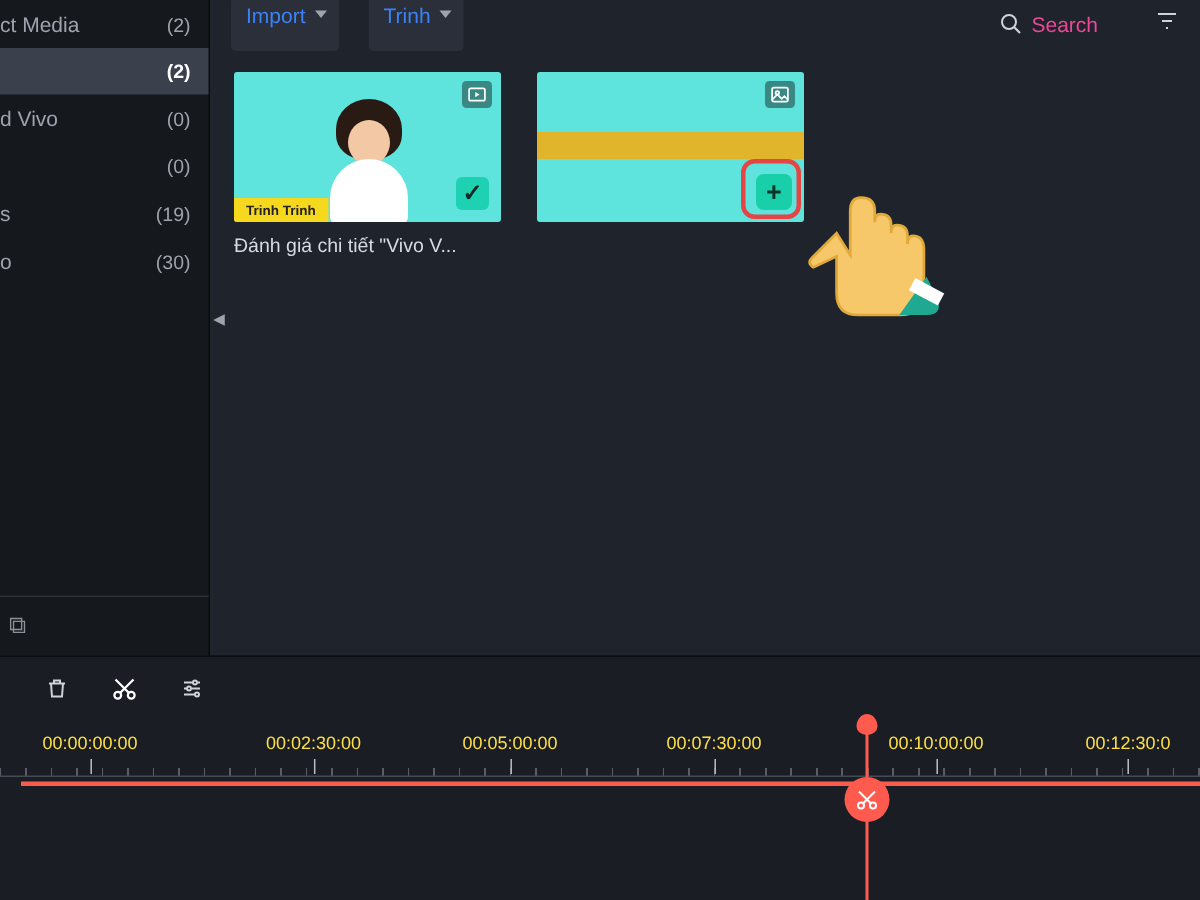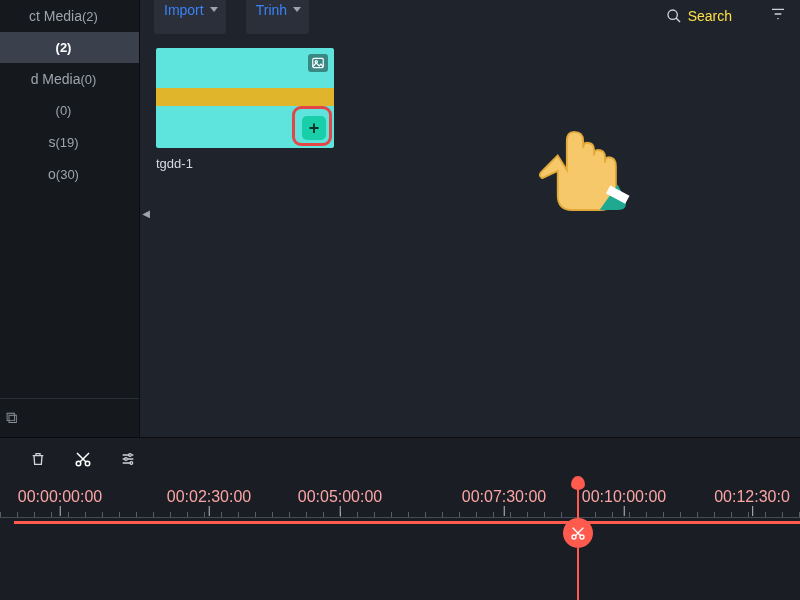--- a/index.html
+++ b/index.html
@@ -1,28 +1,28 @@
 <!DOCTYPE html>
 <html><head>
 <meta charset="utf-8">
 <style>
 *{margin:0;padding:0;box-sizing:border-box;font-family:Arial,sans-serif}
 body{background:#1a1d23;width:800px;height:600px;overflow:hidden;color:#cfd3da;position:relative}
 .sidebar{width:140px;background:#15181d;border-right:1px solid #0a0c0f;display:flex;flex-direction:column;padding-top:0}
-.sb-item{display:flex;justify-content:center;align-items:center;padding:8px 12px 8px 0;font-size:14px;color:#9ea4ad;cursor:pointer}
+.sb-item{display:flex;justify-content:space-between;align-items:center;padding:8px 12px 8px 0;font-size:14px;color:#9ea4ad;cursor:pointer}
 .sb-item.sel{background:#3a414d;color:#fff;font-weight:700}
 .sb-item .cnt{font-size:13px}
 .sb-spacer{flex:1}
 .sb-bottom{display:flex;gap:14px;padding:10px 0;border-top:1px solid #2a2f38;justify-content:flex-start;color:#8a9099}
 .content{position:absolute;left:140px;top:0;right:0;height:437px;background:#1f232b}
 .toolbar{display:flex;align-items:center;height:32px;gap:20px;padding:0 14px}
 .dd{background:#2a2f3a;color:#3b82f6;font-size:14px;padding:4px 22px 16px 10px;border-radius:3px;position:relative;cursor:pointer}
 .dd:after{content:"";position:absolute;right:8px;top:9px;border-left:4px solid transparent;border-right:4px solid transparent;border-top:5px solid #9ea4ad}
 .tb-spacer{flex:1}
-.search{display:flex;align-items:center;gap:6px;color:#fde047;font-size:14px;cursor:pointer}
+.search{display:flex;align-items:center;gap:6px;color:#ec4899;font-size:14px;cursor:pointer}
 .filter-icon{color:#9ea4ad;font-size:16px;margin-left:18px;cursor:pointer}
 .thumbs{display:flex;gap:24px;padding:16px}
 .thumb{width:178px}
 .thumb .imgbox{width:178px;height:100px;background:#5fe3dd;position:relative;border-radius:2px;overflow:hidden}
 .thumb .label{font-size:13px;color:#d6dae2;margin-top:8px;white-space:nowrap;overflow:hidden;text-overflow:ellipsis}
 .vid-ico,.img-ico{position:absolute;top:6px;right:6px;width:20px;height:18px;background:rgba(0,0,0,.4);border-radius:3px;display:flex;align-items:center;justify-content:center}
 .vid-ico svg,.img-ico svg{width:14px;height:14px}
 .check{position:absolute;bottom:8px;right:8px;width:22px;height:22px;background:#1fd1b3;border-radius:4px;display:flex;align-items:center;justify-content:center;color:#0b2a24;font-weight:bold}
 .plus{position:absolute;bottom:8px;right:8px;width:24px;height:24px;background:#18cfa9;border-radius:5px;display:flex;align-items:center;justify-content:center;color:#103228;font-size:18px;font-weight:bold}
 .plus-ring{position:absolute;bottom:2px;right:2px;width:40px;height:40px;border:3px solid #e64545;border-radius:9px;pointer-events:none}
@@ -32,21 +32,21 @@
 .person{position:absolute;left:50%;top:18%;transform:translateX(-50%);width:70px;height:82px}
 .hair{position:absolute;left:14px;top:0;width:44px;height:40px;background:#2a1a14;border-radius:50% 50% 40% 40%}
 .face{position:absolute;left:22px;top:14px;width:28px;height:30px;background:#f2c9a4;border-radius:50%}
 .body{position:absolute;left:10px;top:40px;width:52px;height:44px;background:#fff;border-radius:28px 28px 6px 6px}
 .namebadge{position:absolute;left:0;bottom:0;background:#f6d81f;color:#222;font-size:9px;padding:3px 8px;font-weight:bold}
 .collapse-arrow{position:absolute;left:140px;top:204px;width:12px;height:18px;color:#9ea4ad;font-size:10px;cursor:pointer;display:flex;align-items:center;justify-content:center;z-index:5}
 .timeline-panel{position:absolute;left:0;right:0;top:437px;bottom:0;background:#1a1d23;border-top:1px solid #0a0c0f}
 .tl-tools{display:flex;gap:28px;align-items:center;height:46px;padding-left:30px;color:#c9ccd2}
 .tl-tools .ico{cursor:pointer;font-size:16px}
 .ruler{position:relative;height:40px;margin-top:4px}
-.ruler .tick{position:absolute;top:0;font-size:16px;color:#fca5a5;transform:translateX(-50%)}
+.ruler .tick{position:absolute;top:0;font-size:12px;color:#fde047;transform:translateX(-50%)}
 .ruler .tick:before{content:"";position:absolute;left:50%;top:18px;width:1px;height:10px;background:#b9bfc8}
 .ruler-line{position:absolute;left:0;right:0;top:29px;height:1px;background:#454b56}
 .mini-ticks{position:absolute;left:0;right:0;top:24px;height:6px;background:repeating-linear-gradient(to right,#565d68 0 1px,transparent 1px 17px)}
 .redbar{position:absolute;left:14px;right:0;top:33px;height:3px;background:#ff5a4e}
 .playhead{position:absolute;top:-8px;width:2px;height:120px;background:#ff5a4e}
 .playhead .knob{position:absolute;left:-6px;top:-4px;width:14px;height:14px;background:#ff5a4e;border-radius:50% 50% 50% 50% / 60% 60% 40% 40%}
 .playhead .scis{position:absolute;left:-14px;top:38px;width:30px;height:30px;background:#ff5a4e;border-radius:50%;display:flex;align-items:center;justify-content:center;color:#fff;font-size:16px}
 .hand{position:absolute;left:530px;top:130px;width:110px;height:100px;pointer-events:none;z-index:20}
 </style>
 </head>
@@ -55,21 +55,21 @@
 <div class="sidebar" style="height:437px">
   <div class="sb-item">
       <span>ct Media</span>
       <span class="cnt">(2)</span>
     </div>
   <div class="sb-item sel">
       <span></span>
       <span class="cnt">(2)</span>
     </div>
   <div class="sb-item">
-      <span>d Media</span>
+      <span>d Vivo</span>
       <span class="cnt">(0)</span>
     </div>
   <div class="sb-item">
       <span></span>
       <span class="cnt">(0)</span>
     </div>
   <div class="sb-item">
       <span>s</span>
       <span class="cnt">(19)</span>
     </div>
@@ -98,34 +98,51 @@
       <span>Search</span>
     </div>
     <span class="filter-icon">
       <svg width="16" height="16" viewBox="0 0 24 24" fill="none" stroke="#cfd3da" stroke-width="2">
           <path d="M3 5h18M7 12h10M11 19h2"></path>
         </svg>
     </span>
   </div>
 
   <div class="thumbs">
+    <div class="thumb">
+      <div class="imgbox person-thumb">
+        <div class="person">
+            <div class="hair"></div>
+            <div class="face"></div>
+            <div class="body"></div>
+          </div>
+        <div class="namebadge">Trinh Trinh</div>
+        <div class="vid-ico">
+            <svg viewBox="0 0 24 24" fill="#fff">
+              <rect x="3" y="5" width="18" height="14" rx="2" fill="none" stroke="#fff" stroke-width="2"></rect>
+              <path d="M10 9l5 3-5 3z"></path>
+            </svg>
+          </div>
+        <div class="check">✓</div>
+      </div>
+      <div class="label">Đánh giá chi tiết "Vivo V...</div>
+    </div>
 
     <div class="thumb">
       <div class="imgbox storefront">
         <div class="img-ico">
             <svg viewBox="0 0 24 24" fill="none" stroke="#fff" stroke-width="2">
               <rect x="3" y="4" width="18" height="16" rx="2"></rect>
               <circle cx="9" cy="10" r="2"></circle>
               <path d="M3 18l6-6 5 5 3-3 4 4"></path>
             </svg>
           </div>
         <div class="plus-ring"></div>
         <div class="plus">+</div>
       </div>
-      <div class="label">tgdd-1</div>
     </div>
   </div>
 </div>
 
 <svg class="hand" viewBox="0 0 120 110">
   <path d="M30 28 L12 46 Q8 50 13 53 L30 45 L30 72 Q30 88 46 88 L76 88 Q94 88 94 70 L94 40 Q94 30 86 30 Q82 30 82 36 L82 30 Q82 22 74 22 Q70 22 70 28 L70 22 Q70 14 62 14 Q58 14 58 20 L58 12 Q58 2 48 2 Q40 2 40 12 L40 44 Z" fill="#f7c869" stroke="#e0a93a" stroke-width="2"></path>
   <path d="M50 88 L96 88 Q108 88 104 76 L96 60 L76 88 Z" fill="#1fa990"></path>
   <rect x="84" y="66" width="24" height="10" fill="#ffffff" transform="rotate(28 96 71)"></rect>
 </svg>
 
@@ -147,21 +164,21 @@
         </svg></span>
   </div>
 
   <div class="ruler">
     <div class="mini-ticks"></div>
     <div class="ruler-line"></div>
     <div class="redbar"></div>
     <div class="tick" style="left:60px">00:00:00:00</div>
     <div class="tick" style="left:209px">00:02:30:00</div>
     <div class="tick" style="left:340px">00:05:00:00</div>
-    <div class="tick" style="left:504px">00:07:30:00</div>
+    <div class="tick" style="left:476px">00:07:30:00</div>
     <div class="tick" style="left:624px">00:10:00:00</div>
     <div class="tick" style="left:752px">00:12:30:0</div>
     <div class="playhead" style="left:577px">
       <div class="knob"></div>
       <div class="scis">
           <svg width="16" height="16" viewBox="0 0 24 24" fill="none" stroke="#fff" stroke-width="2">
             <circle cx="6" cy="18" r="3"></circle>
             <circle cx="18" cy="18" r="3"></circle>
             <path d="M8 16L20 4M16 16L4 4"></path>
           </svg>

